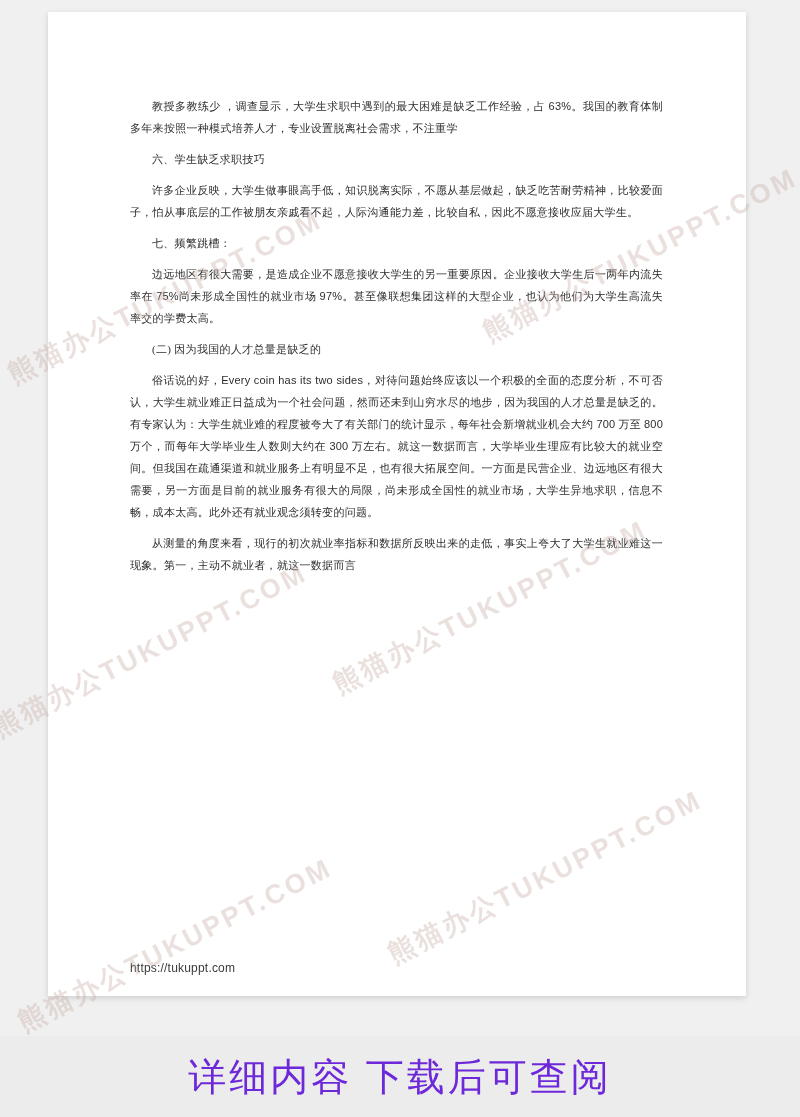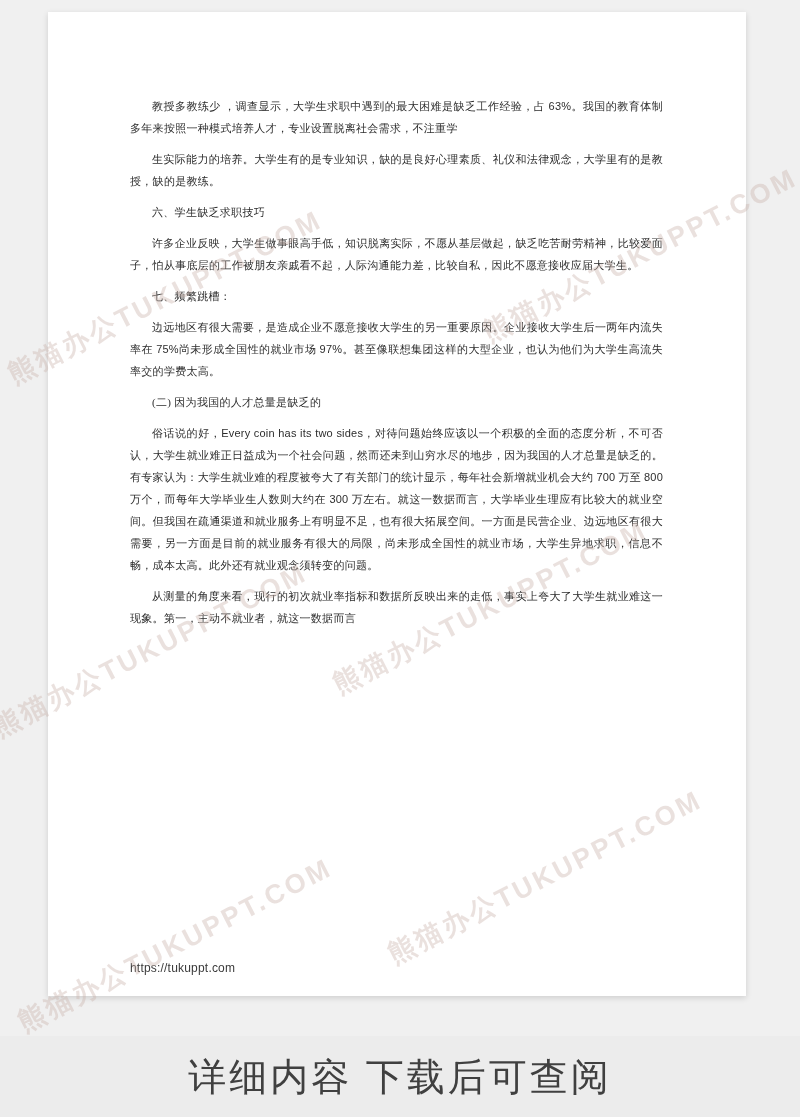--- a/index.html
+++ b/index.html
@@ -76,33 +76,32 @@
     height: 81px;
     background: #ececec;
     display: flex;
     align-items: center;
     justify-content: center;
   }
   .footer-band span {
     font-family: "Liberation Sans", "DejaVu Sans", sans-serif;
     font-size: 38px;
     line-height: 40px;
-    color: #404040;
+    color: #6d28d9;
     letter-spacing: 3px;
   }
 </style>
 </head>
 <body>
 
 <div class="stage">
 
   <div class="doc-card">
     <div class="doc-content" id="doc-content">
         <p class="para"><span class="cn">教授多教练少 ，调查显示，大学生求职中遇到的最大困难是缺乏工作经验，占 </span><span class="en">63%</span><span class="cn">。我国的教育体制多年来按照一种模式培养人才，专业设置脱离社会需求，不注重学</span></p>
-        <p class="para"><span class="cn">生实际能力的培养。大学生有的是专业知识，缺的是良好心理素质、礼仪和法律观念，大学里有的是教授，缺的是教练。</span></p>
         <p class="para"><span class="cn">六、学生缺乏求职技巧</span></p>
         <p class="para"><span class="cn">许多企业反映，大学生做事眼高手低，知识脱离实际，不愿从基层做起，缺乏吃苦耐劳精神，比较爱面子，怕从事底层的工作被朋友亲戚看不起，人际沟通能力差，比较自私，因此不愿意接收应届大学生。</span></p>
         <p class="para"><span class="cn">七、频繁跳槽：</span></p>
         <p class="para"><span class="cn">边远地区有很大需要，是造成企业不愿意接收大学生的另一重要原因。企业接收大学生后一两年内流失率在 </span><span class="en">75%</span><span class="cn">尚未形成全国性的就业市场 </span><span class="en">97%</span><span class="cn">。甚至像联想集团这样的大型企业，也认为他们为大学生高流失率交的学费太高。</span></p>
         <p class="para"><span class="cn">(二) 因为我国的人才总量是缺乏的</span></p>
         <p class="para"><span class="cn">俗话说的好，</span><span class="en">Every coin has its two sides</span><span class="cn">，对待问题始终应该以一个积极的全面的态度分析，不可否认，大学生就业难正日益成为一个社会问题，然而还未到山穷水尽的地步，因为我国的人才总量是缺乏的。有专家认为：大学生就业难的程度被夸大了有关部门的统计显示，每年社会新增就业机会大约 </span><span class="en">700</span><span class="cn"> 万至 </span><span class="en">800</span><span class="cn"> 万个，而每年大学毕业生人数则大约在 </span><span class="en">300</span><span class="cn"> 万左右。就这一数据而言，大学毕业生理应有比较大的就业空间。但我国在疏通渠道和就业服务上有明显不足，也有很大拓展空间。一方面是民营企业、边远地区有很大需要，另一方面是目前的就业服务有很大的局限，尚未形成全国性的就业市场，大学生异地求职，信息不畅，成本太高。此外还有就业观念须转变的问题。</span></p>
         <p class="para"><span class="cn">从测量的角度来看，现行的初次就业率指标和数据所反映出来的走低，事实上夸大了大学生就业难这一现象。第一，主动不就业者，就这一数据而言</span></p>
       </div>
     <div class="doc-url">https://tukuppt.com</div>
   </div>

